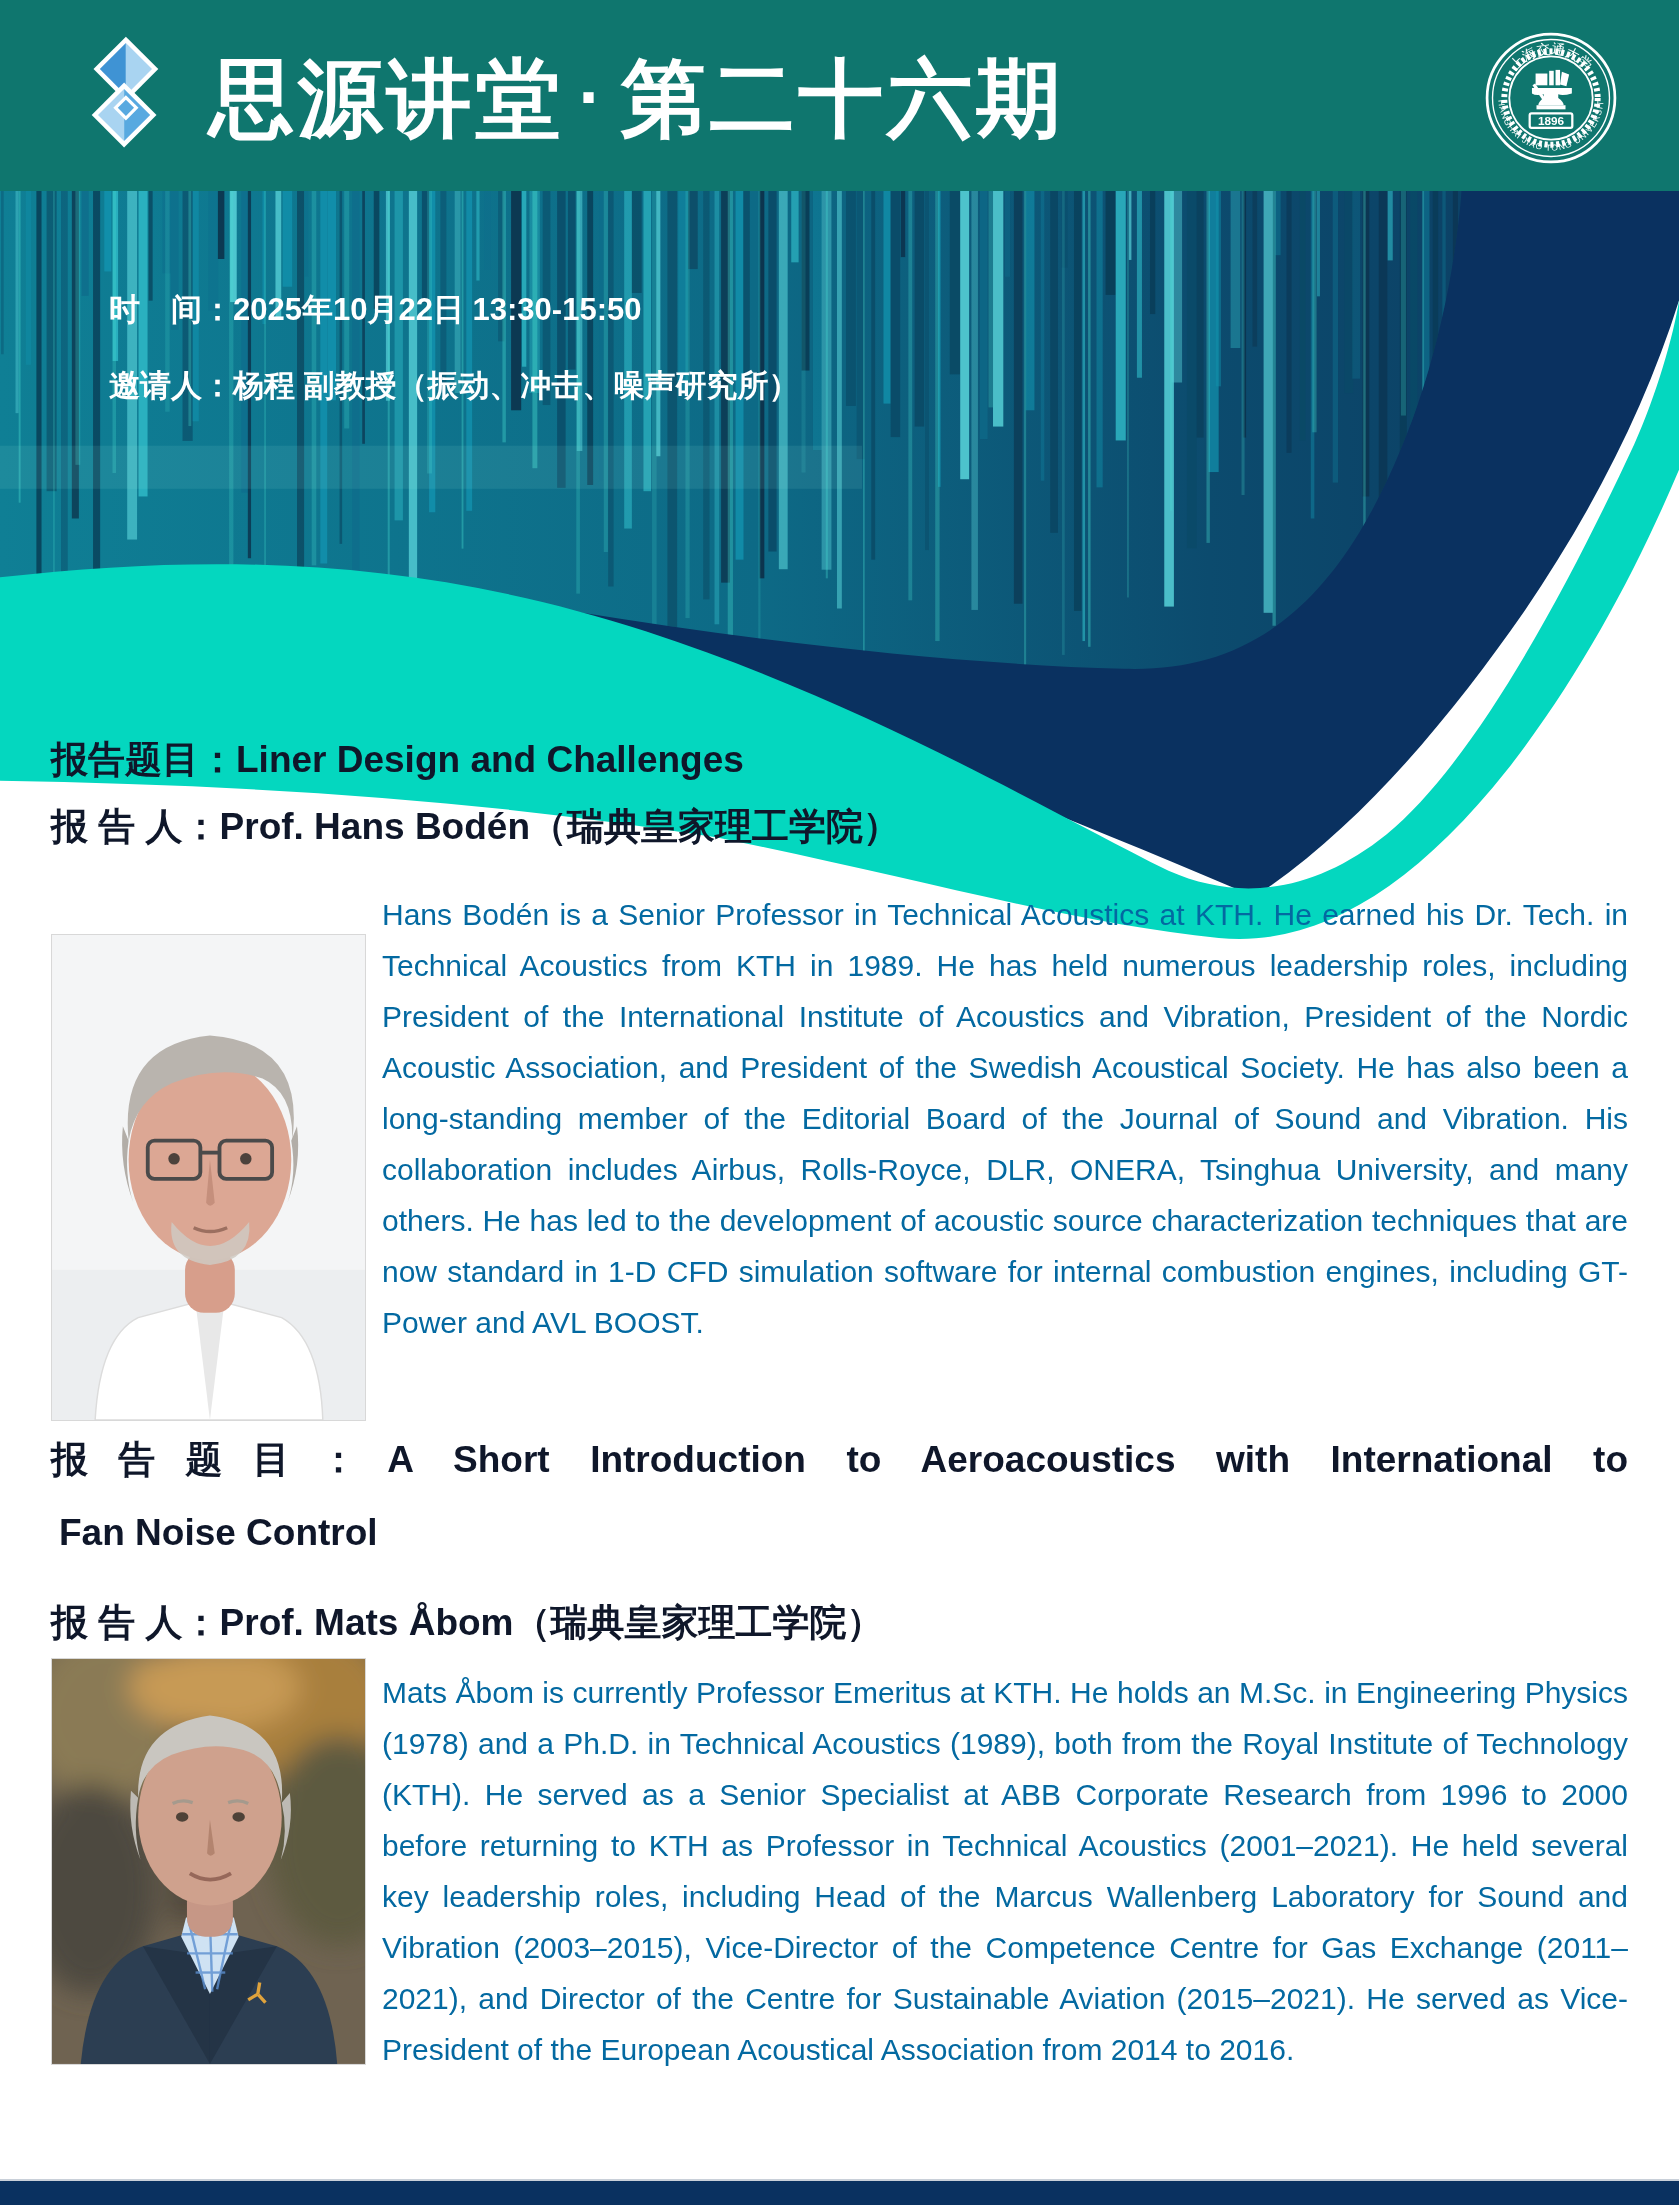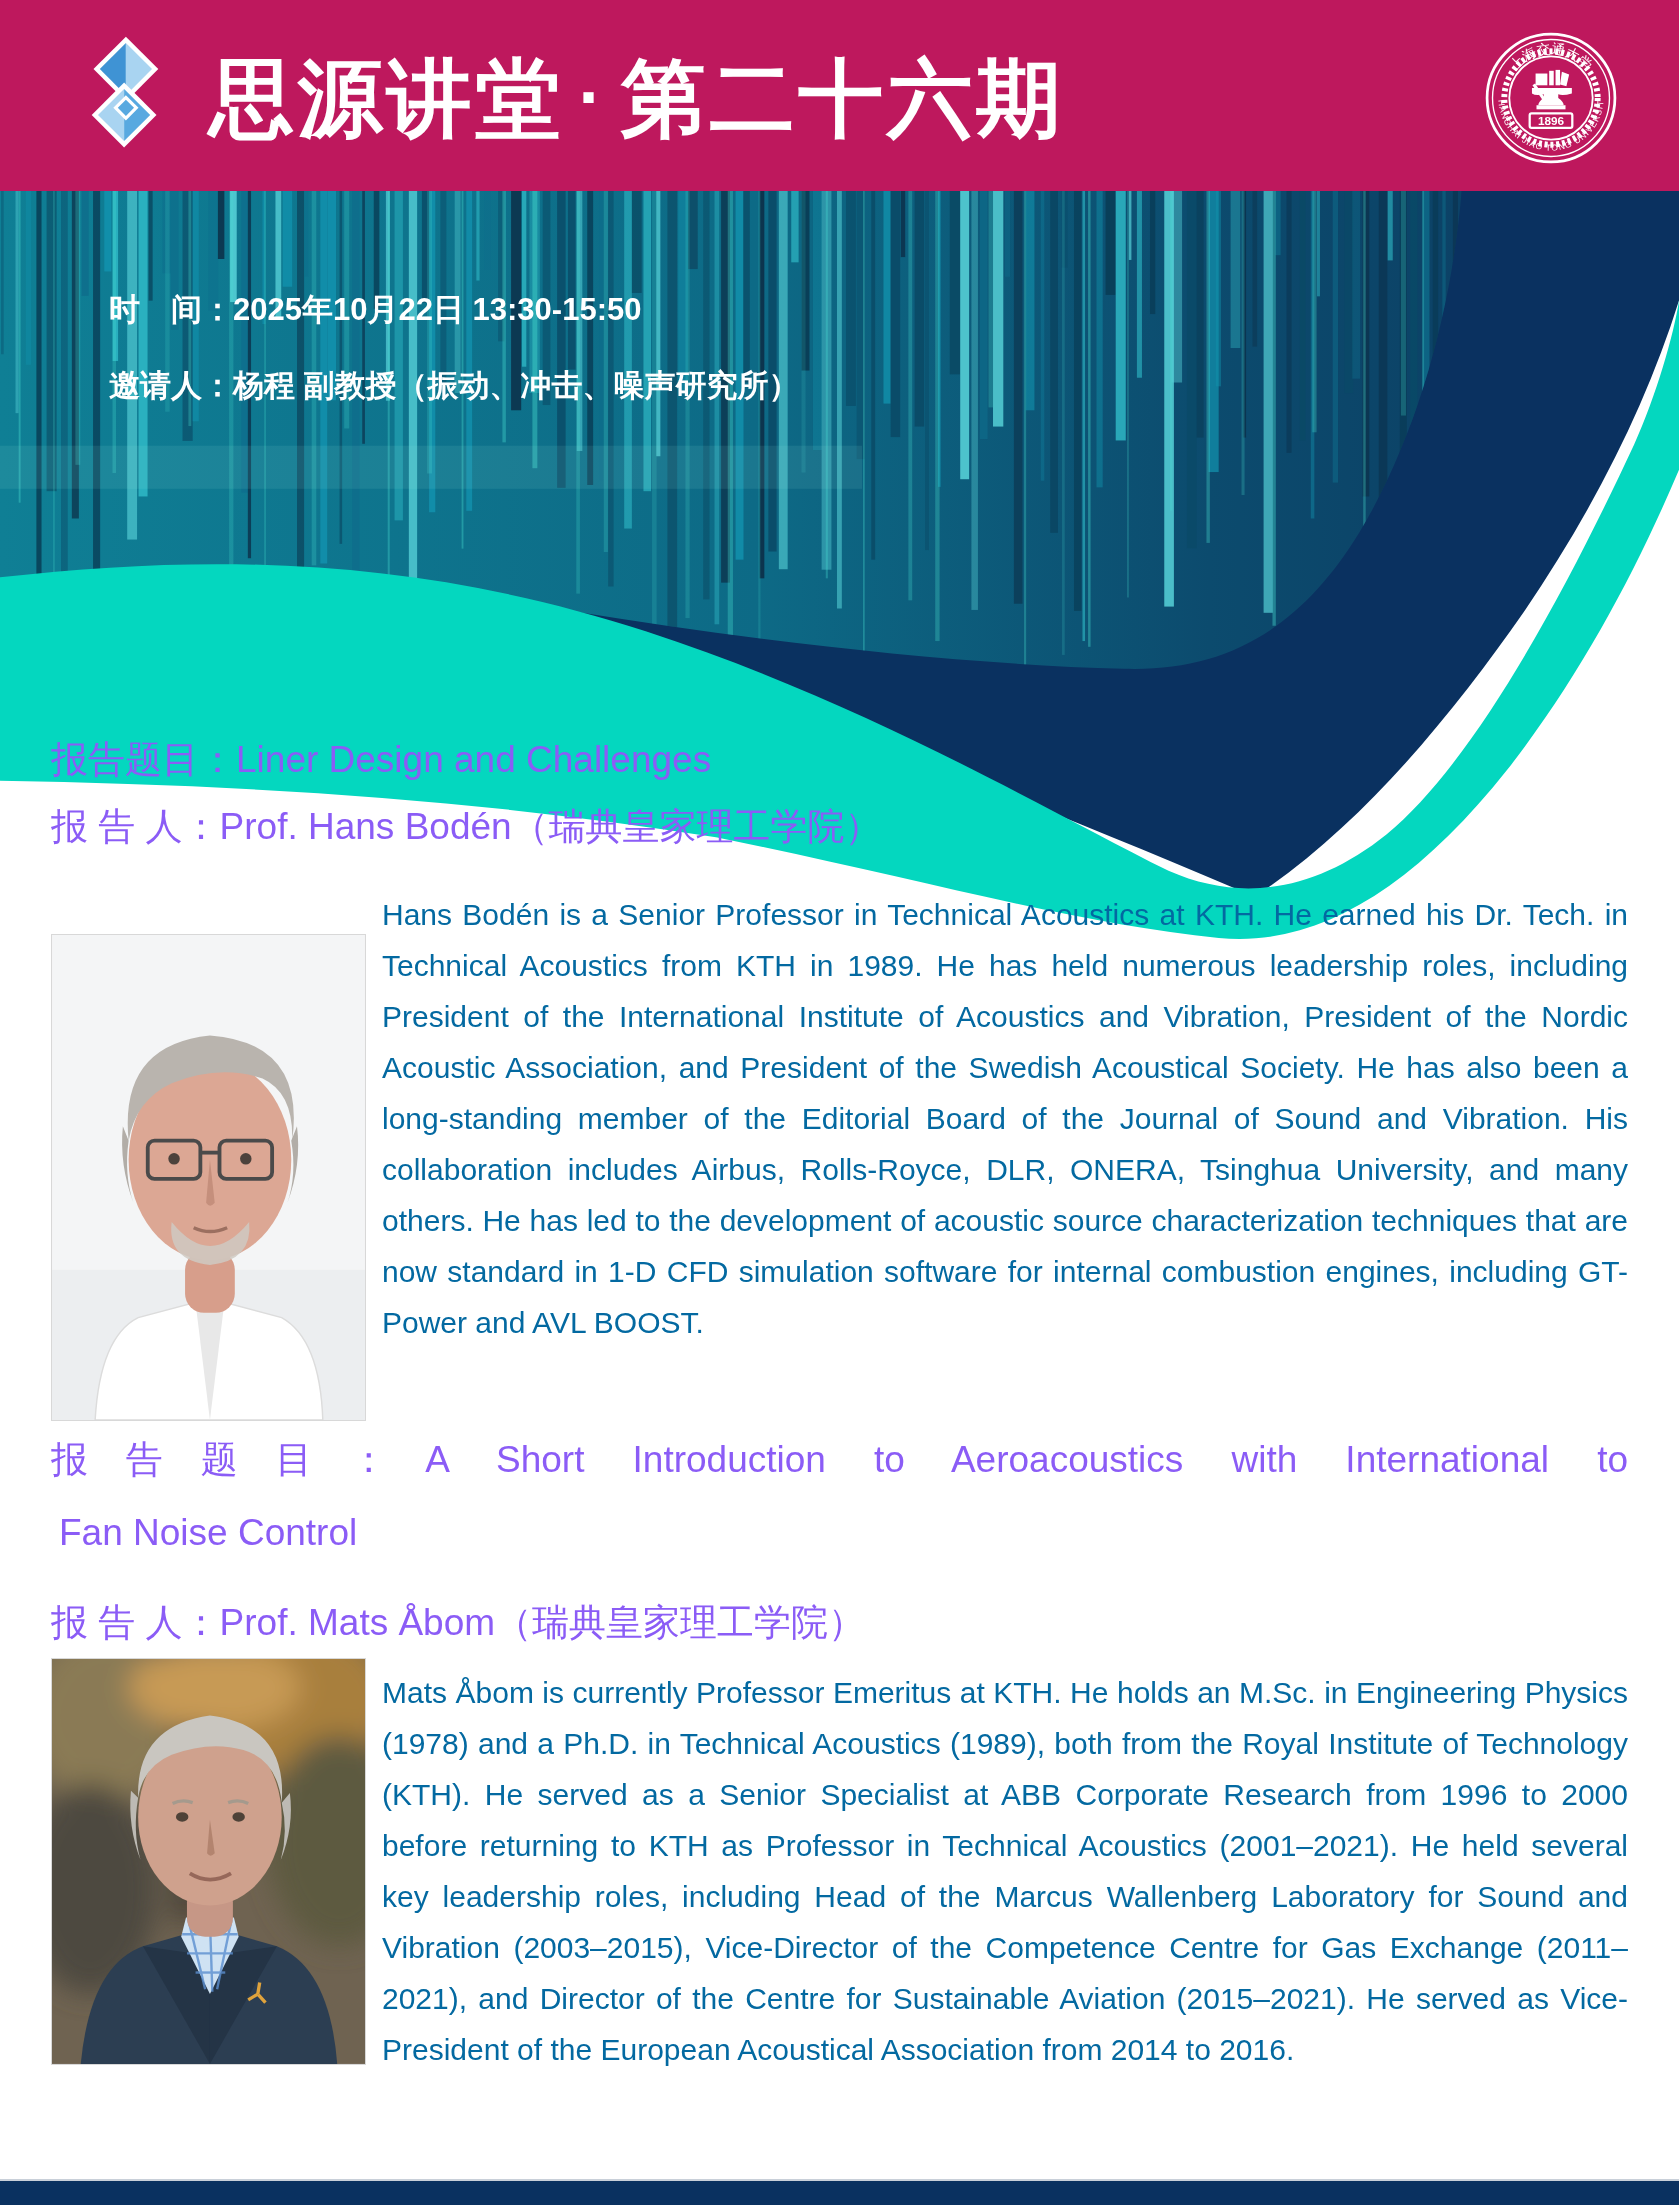--- a/index.html
+++ b/index.html
@@ -1,35 +1,35 @@
 <!DOCTYPE html>
 <html style="font-size:7.7px"><head>
 <meta charset="utf-8">
 <style>
   html,body{margin:0;padding:0;background:#ffffff;}
   .page{position:relative;width:1680px;height:2205px;background:#ffffff;overflow:hidden;
         font-family:"Liberation Sans", sans-serif;}
 
   
-  .header-band{position:absolute;left:0;top:0;width:1680px;height:191px;background:#be185d;}
+  .header-band{position:absolute;left:0;top:0;width:1680px;height:191px;background:#0f766e;}
   .brand-line{position:absolute;left:209px;top:42px;color:#ffffff;font-weight:bold;
               font-size:85px;letter-spacing:3.8px;white-space:nowrap;}
   .brand-line .sep{padding:0 14.4px;font-size:72px;vertical-align:5.7px;}
   .siyuan-logo{position:absolute;left:71px;top:32px;}
   .sjtu-seal{position:absolute;left:1483px;top:30px;}
 
   
   .hero-svg{position:absolute;left:0;top:191px;width:1680px;height:767px;display:block;}
 
   
   .banner-info{position:absolute;left:109px;top:277px;color:#ffffff;font-weight:bold;}
   .info-line{height:76px;line-height:66px;font-size:31px;white-space:nowrap;}
 
   
-  .purple{color:#8b5cf6;font-weight:normal;font-size:37px;white-space:nowrap;}
+  .purple{color:#0f172a;font-weight:bold;font-size:37px;white-space:nowrap;}
   .title-1{position:absolute;left:51px;top:735px;}
   .speaker-1{position:absolute;left:51px;top:802px;}
   .title-2a{position:absolute;left:51px;top:1435px;width:1577px;white-space:normal;
             text-align:justify;text-align-last:justify;}
   .title-2b{position:absolute;left:51px;top:1512px;margin-left:8px;}
   .speaker-2{position:absolute;left:51px;top:1598px;}
 
   .bio{position:absolute;left:382px;width:1246px;font-size:30px;line-height:51px;
        color:#0369a1;text-align:justify;}
   .bio-1{top:889px;}

